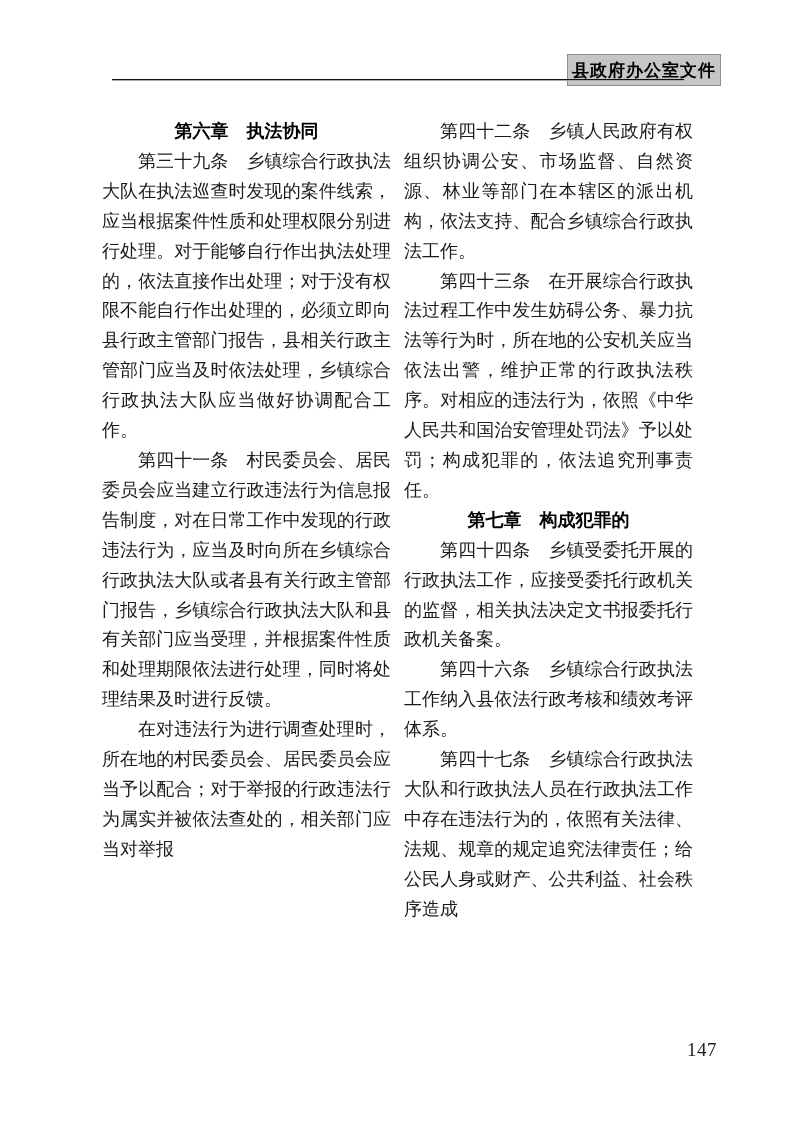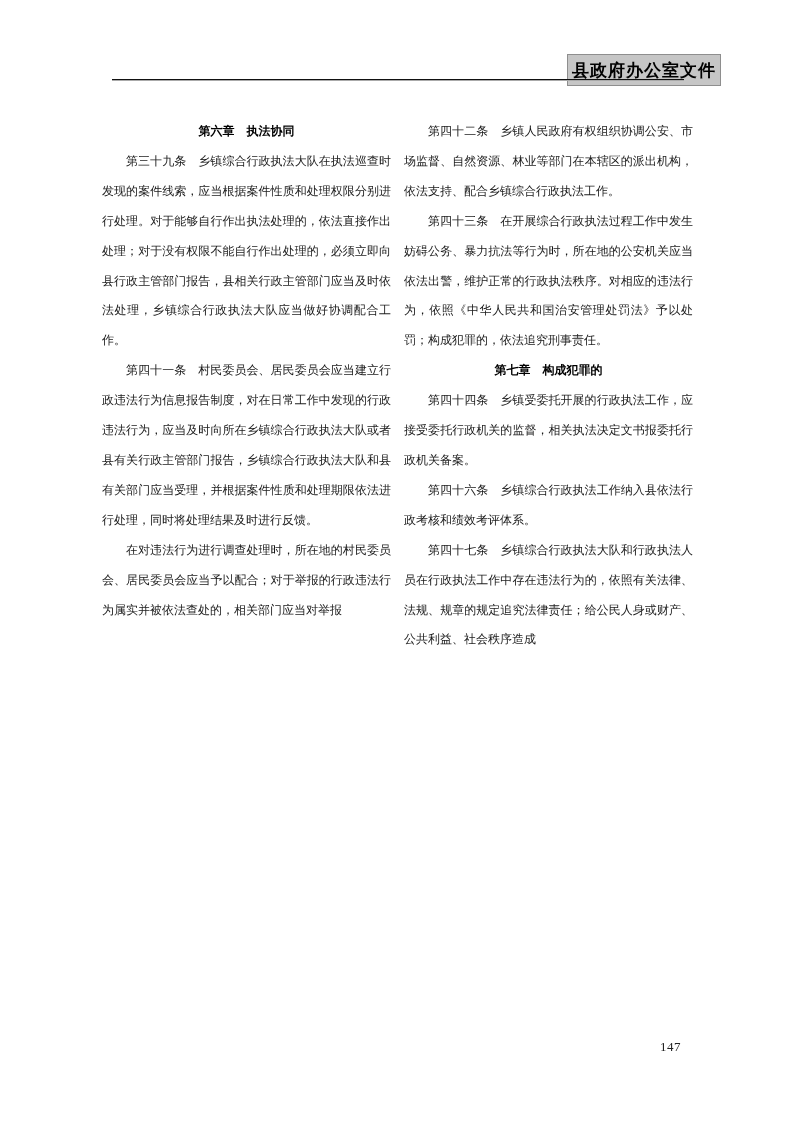--- a/index.html
+++ b/index.html
@@ -29,39 +29,39 @@
     position:absolute;
     left:112px; top:79px;
     width:572px; height:2px;
     background:#111;
     border-bottom:1px solid #aaa;
   }
   .col {
     position:absolute;
     top:117px;
     width:289px;
-    font-size:12px;
+    font-size:18px;
     line-height:29.9px;
     text-align:justify;
   }
   .col-left  { left:102px; }
   .col-right { left:404px; }
   .chapter-heading {
     font-family:"Liberation Sans","DejaVu Sans",sans-serif;
     font-weight:bold;
     text-align:center;
     text-indent:0;
     color:#000;
   }
   .para { text-indent:2em; }
   .para.no-indent { text-indent:0; }
   .page-number {
     position:absolute;
-    left:660px; top:1039px;
-    font-size:13px;
+    left:687px; top:1039px;
+    font-size:19px;
     letter-spacing:0.5px;
     color:#222;
   }
 </style>
 </head>
 <body>
 
 <div class="page">
 
   <div class="banner">县政府办公室文件</div>

